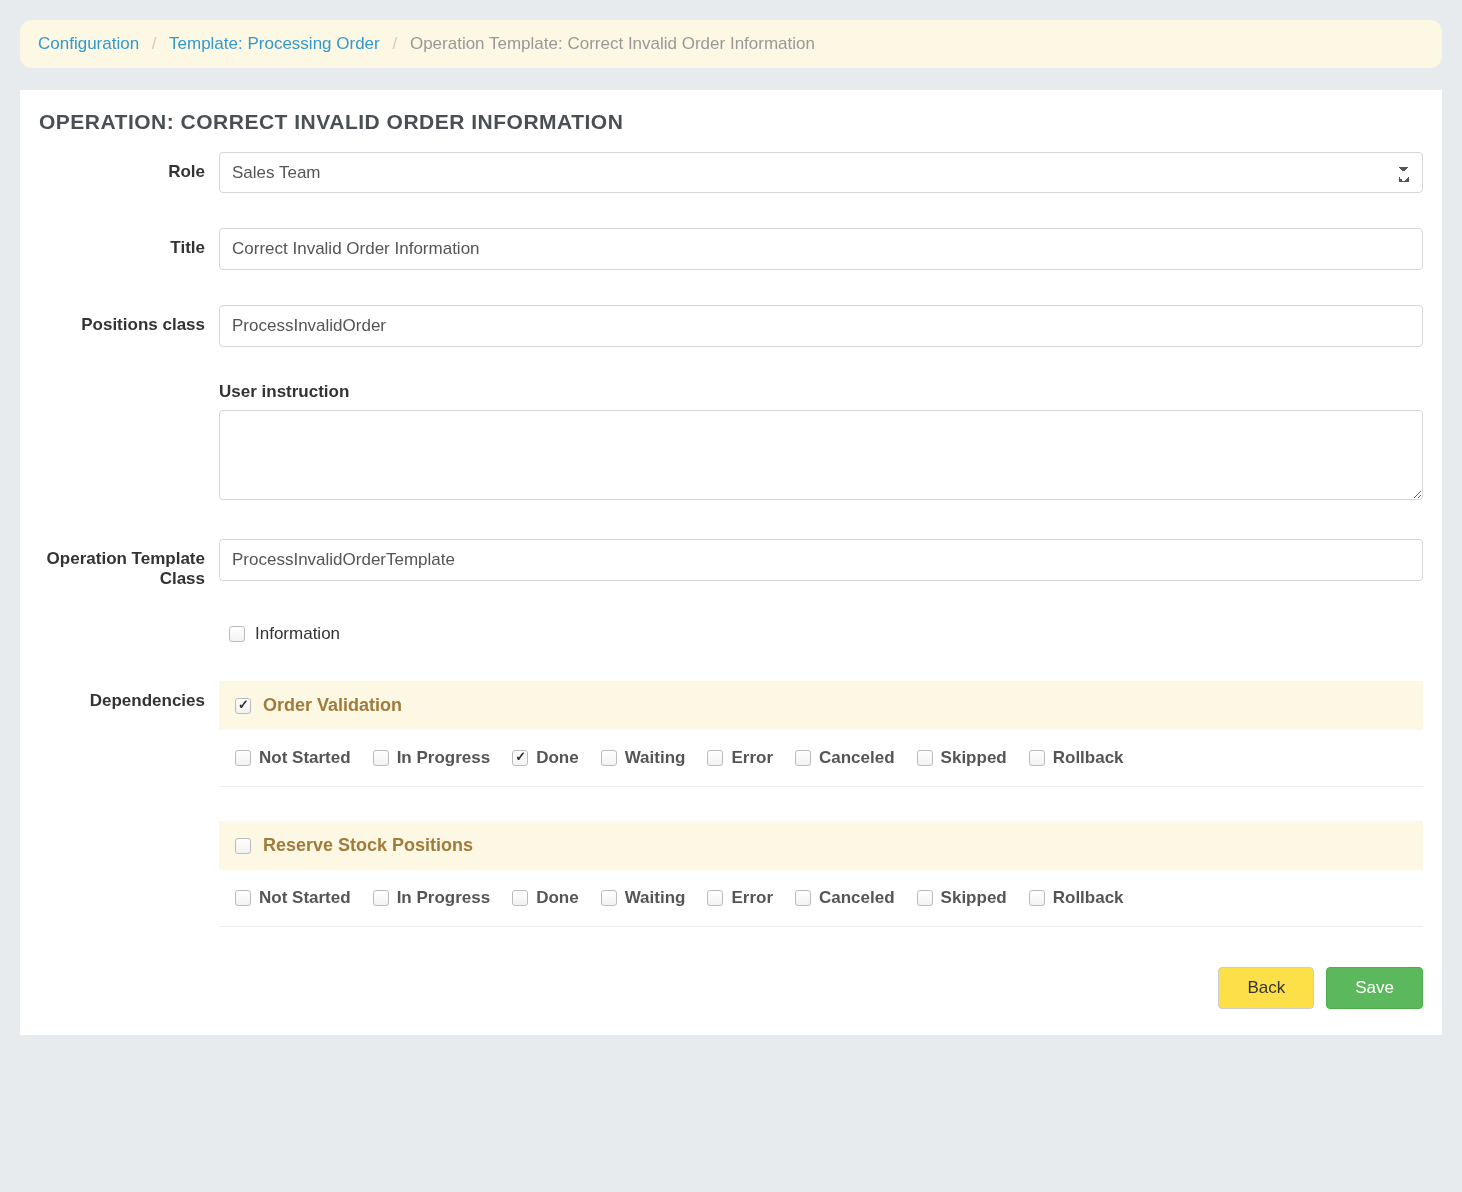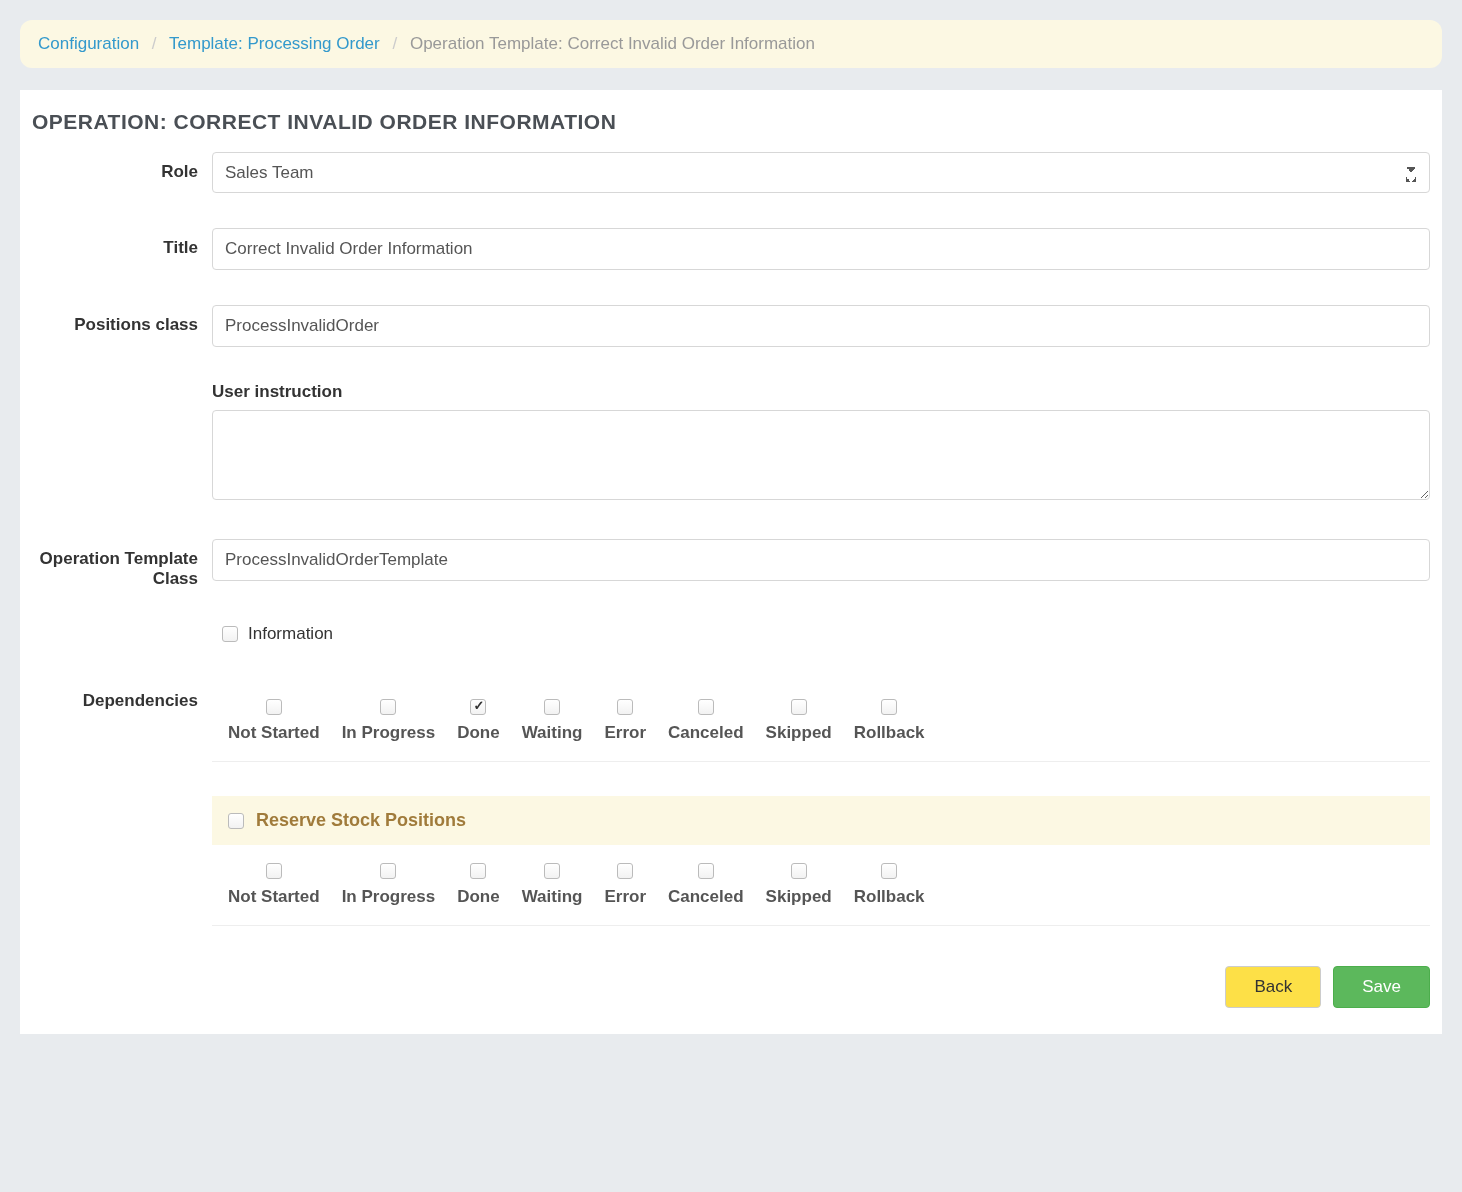--- a/index.html
+++ b/index.html
@@ -16,21 +16,21 @@
       border-radius: 12px;
       font-size: 17px;
       color: #999;
     }
     .breadcrumb a { color: #3399cc; text-decoration: none; }
     .breadcrumb .sep { color: #ccc; margin: 0 8px; }
 
     .panel {
       background: #fff;
       margin-top: 22px;
-      padding: 20px 12px 26px;
+      padding: 20px 19px 26px;
     }
 
     .panel-title {
       font-size: 21px;
       font-weight: 700;
       letter-spacing: .5px;
       color: #4a4f55;
       margin-bottom: 18px;
     }
 
@@ -118,21 +118,20 @@
       gap: 22px;
       border-bottom: 1px solid #eee;
     }
     .dep-state {
       display: inline-flex;
       align-items: center;
       gap: 8px;
       font-weight: 700;
       font-size: 17px;
       color: #555;
-      flex-direction: column;
     }
 
     .cb {
       -webkit-appearance: none;
       appearance: none;
       width: 16px;
       height: 16px;
       border: 1px solid #bbb;
       border-radius: 3px;
       background: linear-gradient(#fff,#f2f2f2);
@@ -225,20 +224,24 @@
         <input type="checkbox" class="cb" style="">
         <span>Information</span>
       </label>
     </div>
   </div>
 
   <div class="form-row" style="align-items:flex-start;">
     <div class="form-label-col">Dependencies</div>
     <div class="form-input-col" id="dependencies-container">
         <div class="dep-block">
+          <div class="dep-header">
+            <input type="checkbox" class="cb" checked="" style="">
+            <span class="dep-title">Order Validation</span>
+          </div>
           <div class="dep-states">
             <label class="dep-state">
               <input type="checkbox" class="cb" style="">
               <span>Not Started</span>
             </label>
             <label class="dep-state">
               <input type="checkbox" class="cb" style="">
               <span>In Progress</span>
             </label>
             <label class="dep-state">

